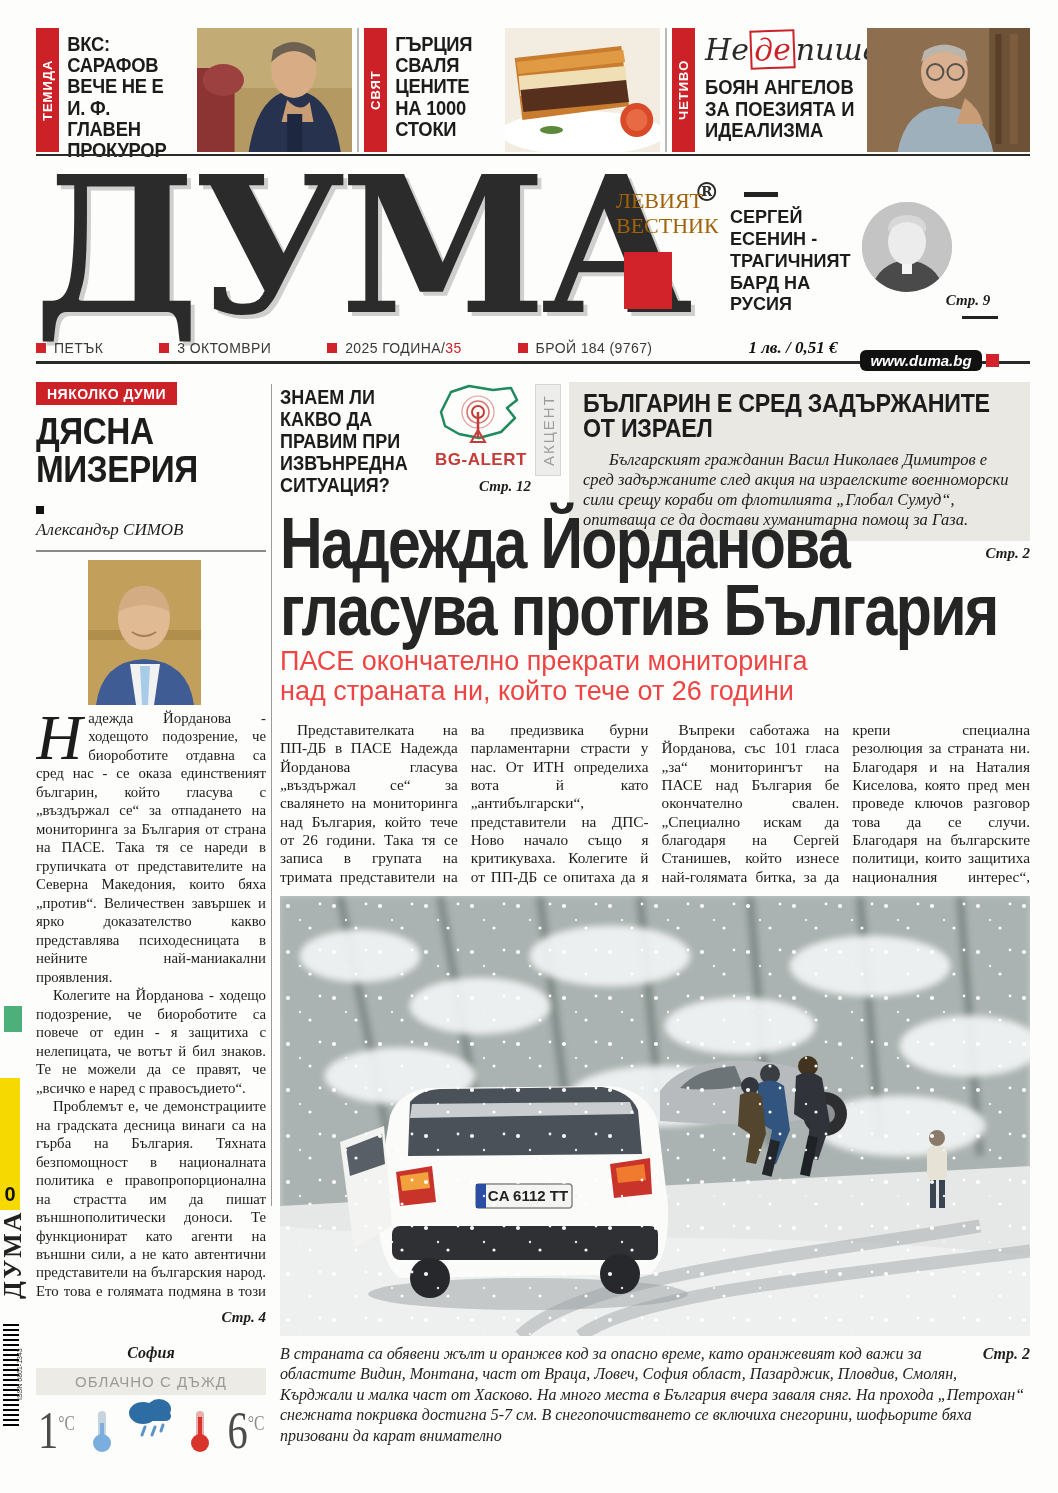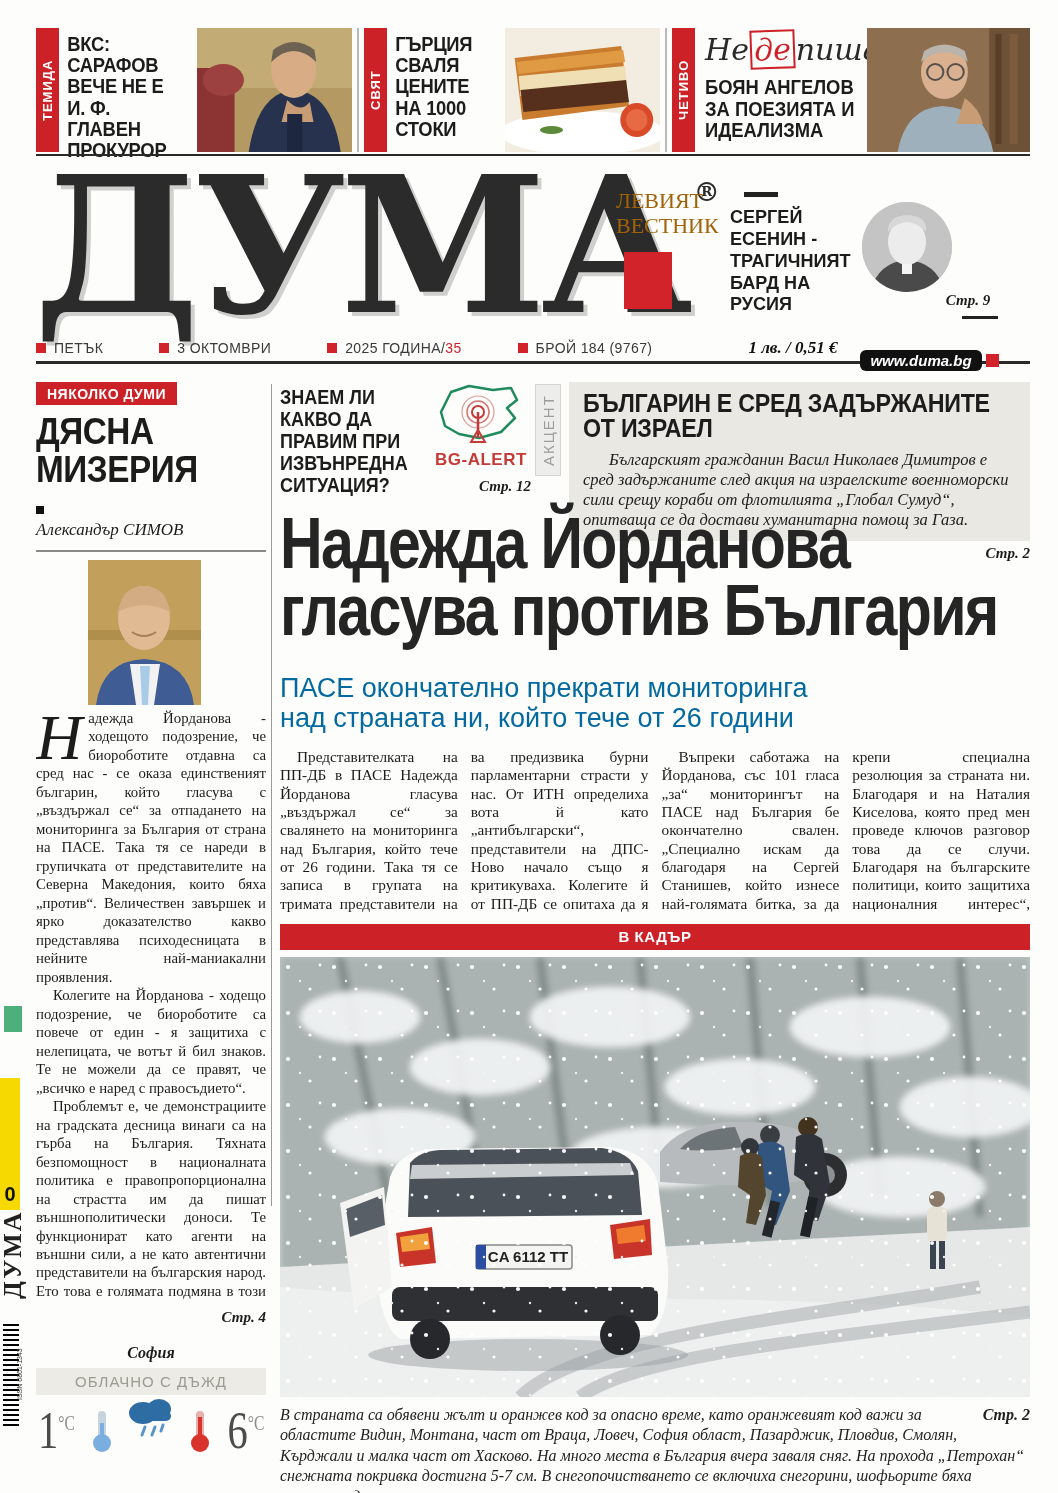--- a/index.html
+++ b/index.html
@@ -124,22 +124,22 @@
                 writing-mode:vertical-rl; transform:rotate(180deg);
                 font:15px "Liberation Sans",sans-serif; color:#9d9d9d; letter-spacing:2px; }
   .accent-box { flex:1; }
   .accent-inner { background:#e9e8e2; padding:9px 14px 10px; }
   .accent-title { font:bold 25px/1 "Liberation Sans",sans-serif; transform:scaleX(.93); transform-origin:0 0; width:107%; letter-spacing:-0.3px;}
   .accent-deck { margin-top:9px; font:italic 16.5px/1.22 "Liberation Serif",serif; text-indent:26px; }
   .accent-page { text-align:right; font:bold italic 15px "Liberation Serif",serif; margin-top:4px; }
 
   .headline { margin-top:10px; font:bold 72px/0.93 "Liberation Sans",sans-serif; letter-spacing:-2px;
               transform:scaleX(.82); transform-origin:0 0; width:917px; color:#252525; }
-  .subhead { margin-top:29px; max-width:540px;
-             font:500 27px/1.13 "Liberation Sans",sans-serif; color:#0369a1; }
+  .subhead { margin-top:2px; max-width:540px;
+             font:500 27px/1.13 "Liberation Sans",sans-serif; color:#ef4444; }
 
   .story-cols { margin-top:14px; display:flex; gap:13px; height:168px; overflow:hidden;
                 font:15.3px/1.2 "Liberation Serif",serif; text-align:justify; }
   .story-col { flex:1; }
   .story-col p { text-indent:17px; }
   .story-col p.cont { text-indent:0; }
 
   .kadar { margin-top:8px; background:#cb2127; color:#fff; text-align:center;
            font:bold 15px/26px "Liberation Sans",sans-serif; letter-spacing:.5px; height:26px; }
   .photo { margin-top:7px; width:750px; height:440px; background:#c9cdcf; overflow:hidden; }
@@ -349,21 +349,20 @@
       </div>
       <div class="story-col">
         <p>Въпреки саботажа на Йорданова, със 101 гласа „за“ мониторингът на ПАСЕ над България бе окончателно свален. „Специално искам да благодаря на Сергей Станишев, който изнесе най-голямата битка, за да бъде прекратен постмониторингът и мнозинството от всички политически групи да под-</p>
       </div>
       <div class="story-col">
         <p class="cont">крепи специална резолюция за страната ни. Благодаря и на Наталия Киселова, която пред мен проведе ключов разговор това да се случи. Благодаря на българските политици, които защитиха националния интерес“, коментира председателят на ПГ на БСП-ОЛ Драгомир Стойнев.</p>
 
       </div>
     </div>
 
-    <div class="kadar">В КАДЪР</div>
 
     <div class="photo">
       <svg width="750" height="440" viewBox="0 0 750 440">
         <defs>
           <linearGradient id="sky" x1="0" y1="0" x2="0" y2="1">
             <stop offset="0" stop-color="#c3c8ca"></stop>
               <stop offset="1" stop-color="#dde0e1"></stop>
           </linearGradient>
           <pattern id="snowp" width="46" height="46" patternUnits="userSpaceOnUse">
             <circle cx="8" cy="10" r="2.1" fill="#ffffff"></circle>

